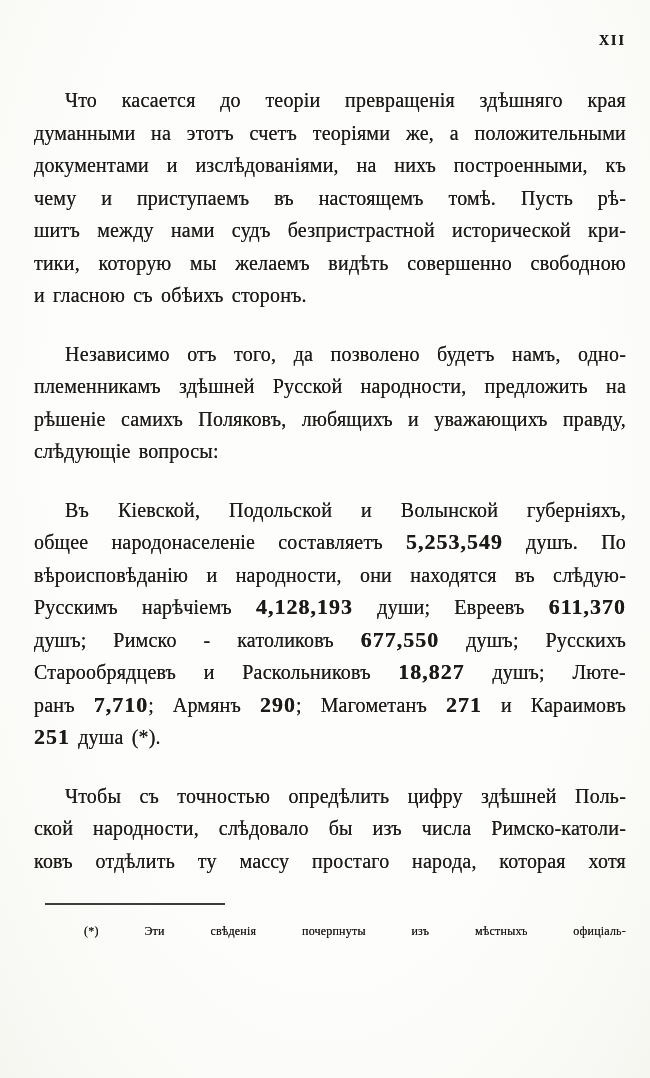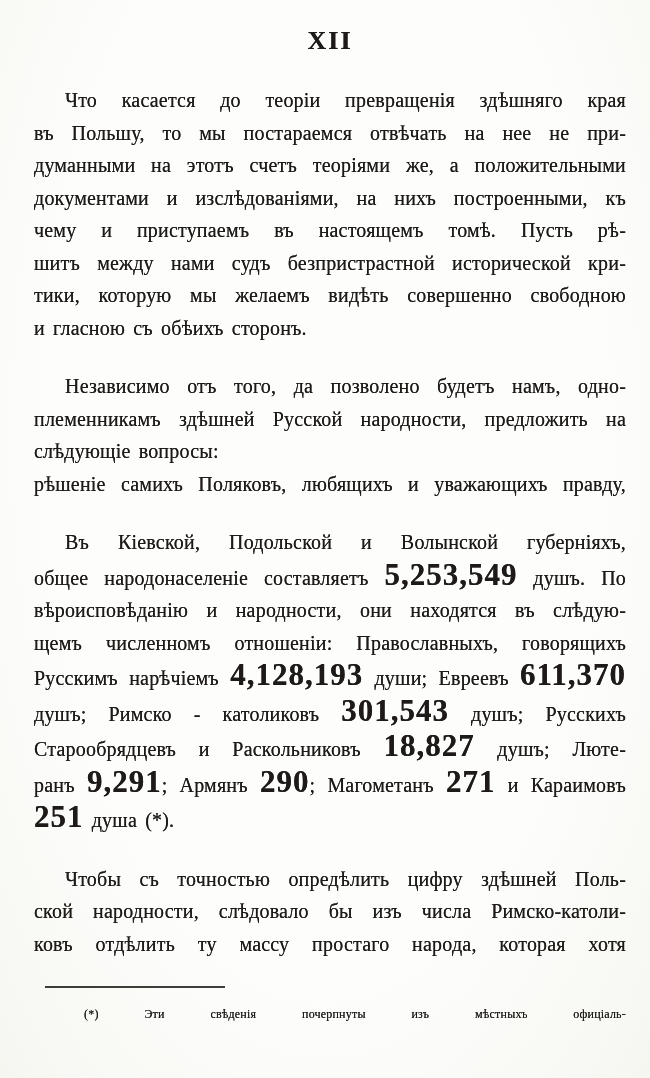--- a/index.html
+++ b/index.html
@@ -20,24 +20,24 @@
     box-sizing:border-box;
     width:650px;
     height:1078px;
     padding:28px 24px 0 34px;
     background:radial-gradient(ellipse at 50% 40%, #fdfdfc 60%, #f6f6f1 100%);
     font-family:"Liberation Serif","DejaVu Serif",serif;
     color:var(--ink);
     text-shadow:0 0 0.6px rgba(25,22,18,0.85);
   }
   .page-number{
-    font-size:26px;
+    font-size:14px;
     line-height:26px;
     font-weight:bold;
-    text-align:center;
+    text-align:right;
     letter-spacing:2px;
     margin:0 0 30px 0;
   }
   .body-text{
     font-size:20px;
   }
   .para{
     margin:0 0 26px 0;
   }
   .line{
@@ -50,21 +50,21 @@
     text-align:justify;
     text-align-last:justify;
     text-justify:inter-word;
   }
   .line.indent{
     padding-left:31px;
   }
   .seg{ }
   .num{
     font-weight:bold;
-    font-size:31px;
+    font-size:22px;
     letter-spacing:1px;
   }
   .footnote-rule{
     width:180px;
     height:0;
     border-top:2px solid rgba(30,27,22,0.85);
     margin:18px 0 12px 11px;
   }
   .footnote{
     font-size:12px;
@@ -78,43 +78,41 @@
 </style>
 </head>
 <body>
 
 <div class="page">
   <div class="page-number">XII</div>
 
   <main class="body-text">
       <div class="para">
         <div class="line j indent"><span class="seg">Что касается до теоріи превращенія здѣшняго края</span></div>
-        <div class="line j"><span class="seg">въ Польшу, то мы постараемся отвѣчать на нее не при-</span></div>
         <div class="line j"><span class="seg">думанными на этотъ счетъ теоріями же, а положительными</span></div>
         <div class="line j"><span class="seg">документами и изслѣдованіями, на нихъ построенными, къ</span></div>
         <div class="line j"><span class="seg">чему и приступаемъ въ настоящемъ томѣ. Пусть рѣ-</span></div>
         <div class="line j"><span class="seg">шитъ между нами судъ безпристрастной исторической кри-</span></div>
         <div class="line j"><span class="seg">тики, которую мы желаемъ видѣть совершенно свободною</span></div>
         <div class="line"><span class="seg">и гласною съ обѣихъ сторонъ.</span></div>
       </div>
       <div class="para">
         <div class="line j indent"><span class="seg">Независимо отъ того, да позволено будетъ намъ, одно-</span></div>
         <div class="line j"><span class="seg">племенникамъ здѣшней Русской народности, предложить на</span></div>
+        <div class="line j"><span class="seg">рѣшеніе самихъ Поляковъ, любящихъ и уважающихъ правду,</span></div>
         <div class="line"><span class="seg">слѣдующіе вопросы:</span></div>
-        <div class="line j"><span class="seg">рѣшеніе самихъ Поляковъ, любящихъ и уважающихъ правду,</span></div>
       </div>
       <div class="para">
         <div class="line j indent"><span class="seg">Въ Кіевской, Подольской и Волынской губерніяхъ,</span></div>
         <div class="line j"><span class="seg">общее народонаселеніе составляетъ </span><span class="seg num">5,253,549</span><span class="seg"> душъ. По</span></div>
         <div class="line j"><span class="seg">вѣроисповѣданію и народности, они находятся въ слѣдую-</span></div>
-        <div class="line j"><span class="seg">щемъ численномъ отношеніи: Православныхъ, говорящихъ</span></div>
         <div class="line j"><span class="seg">Русскимъ нарѣчіемъ </span><span class="seg num">4,128,193</span><span class="seg"> души; Евреевъ </span><span class="seg num">611,370</span></div>
-        <div class="line j"><span class="seg">душъ; Римско - католиковъ </span><span class="seg num">301,543</span><span class="seg"> душъ; Русскихъ</span></div>
+        <div class="line j"><span class="seg">душъ; Римско - католиковъ </span><span class="seg num">677,550</span><span class="seg"> душъ; Русскихъ</span></div>
         <div class="line j"><span class="seg">Старообрядцевъ и Раскольниковъ </span><span class="seg num">18,827</span><span class="seg"> душъ; Люте-</span></div>
-        <div class="line j"><span class="seg">ранъ </span><span class="seg num">9,291</span><span class="seg">; Армянъ </span><span class="seg num">290</span><span class="seg">; Магометанъ </span><span class="seg num">271</span><span class="seg"> и Караимовъ</span></div>
+        <div class="line j"><span class="seg">ранъ </span><span class="seg num">7,710</span><span class="seg">; Армянъ </span><span class="seg num">290</span><span class="seg">; Магометанъ </span><span class="seg num">271</span><span class="seg"> и Караимовъ</span></div>
         <div class="line"><span class="seg num">251</span><span class="seg"> душа (*).</span></div>
       </div>
       <div class="para">
         <div class="line j indent"><span class="seg">Чтобы съ точностью опредѣлить цифру здѣшней Поль-</span></div>
         <div class="line j"><span class="seg">ской народности, слѣдовало бы изъ числа Римско-католи-</span></div>
         <div class="line j"><span class="seg">ковъ отдѣлить ту массу простаго народа, которая хотя</span></div>
       </div>
     </main>
 
   <div class="footnote-rule"></div>

